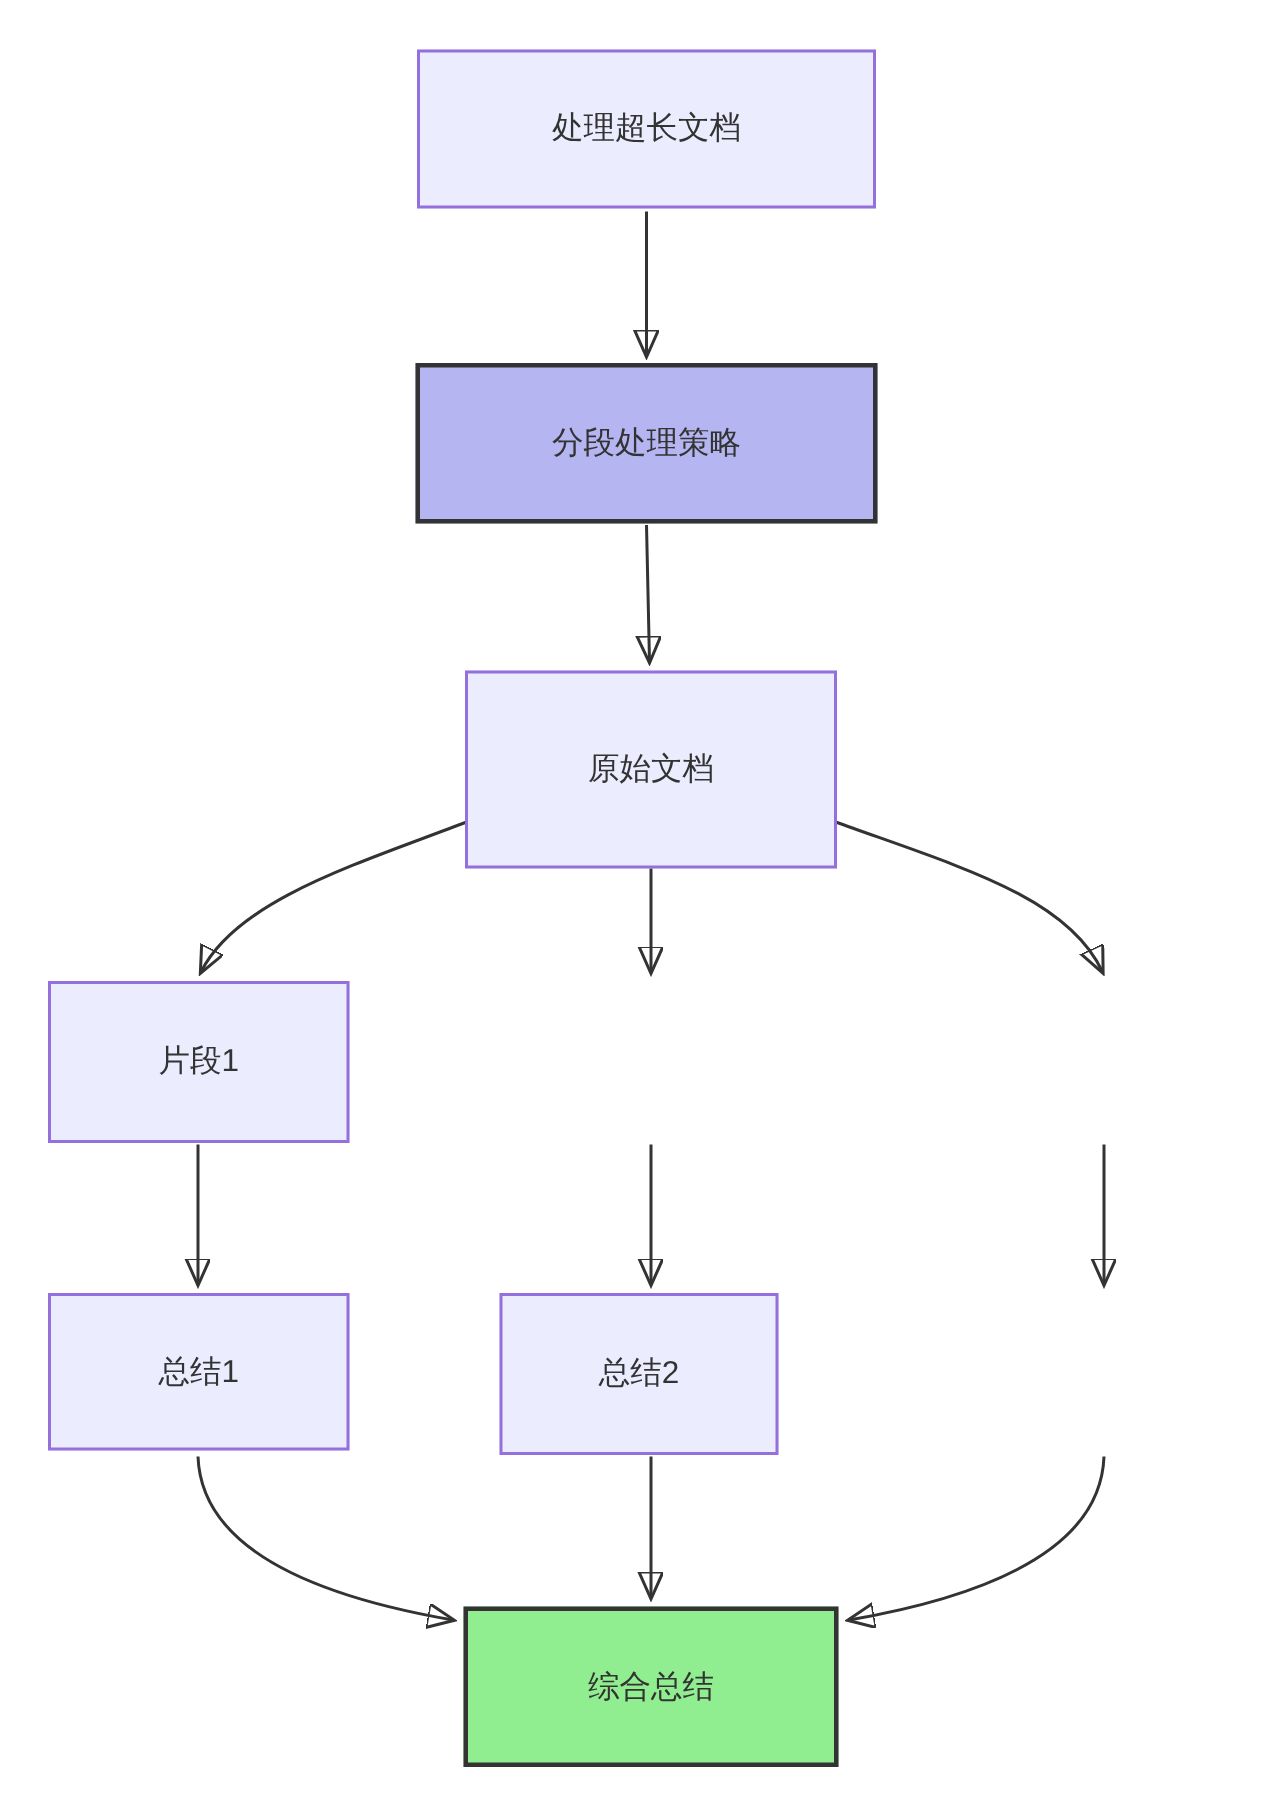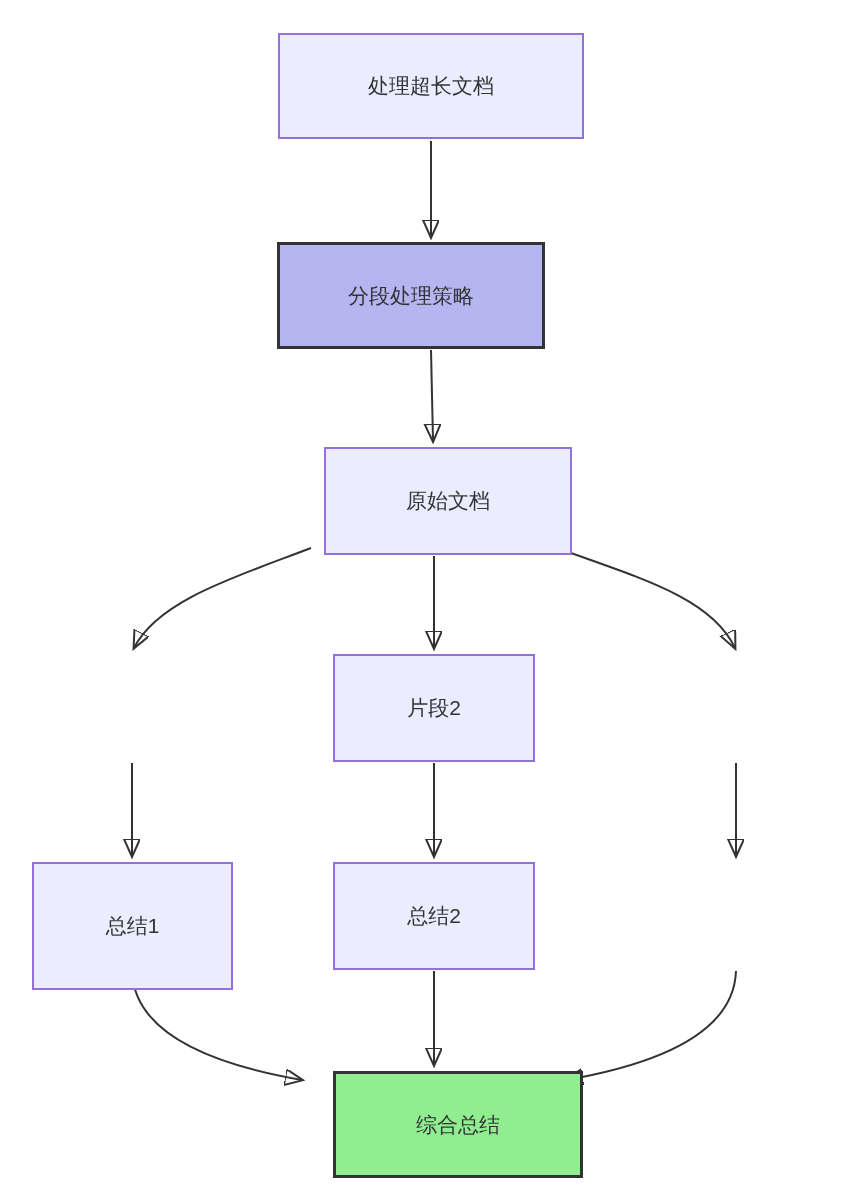--- a/index.html
+++ b/index.html
@@ -21,21 +21,20 @@
     background:var(--node-fill,#ECECFF);
     border:2px solid var(--node-border,#9370DB);
   }
   .node.highlight{
     background:var(--highlight-fill,#B5B5F2);
     border:3px solid var(--highlight-border,#333333);
   }
   .node.success{
     background:var(--success-fill,#90EE90);
     border:3px solid var(--success-border,#333333);
-    margin-left:24px;
   }
 </style>
 </head>
 <body>
 
 <div class="canvas">
 
   <svg class="edges" width="852" height="1196" viewBox="0 0 852 1196" xmlns="http://www.w3.org/2000/svg">
     <defs>
       <marker id="arrow" markerUnits="userSpaceOnUse" markerWidth="20" markerHeight="18" refX="17" refY="8" orient="auto">
@@ -52,39 +51,39 @@
     <path d="M736 763 L736 856" marker-end="url(#arrow)"></path>
     <path d="M132 971 C134 1028, 198 1062, 302 1080" marker-end="url(#arrow)"></path>
     <path d="M434 971 L434 1065" marker-end="url(#arrow)"></path>
     <path d="M736 971 C734 1028, 670 1062, 566 1080" marker-end="url(#arrow)"></path>
   </svg>
 
   <div class="node light" style="left:278px;top:33px;width:306px;height:106px">
     <span>处理超长文档</span>
   </div>
 
-  <div class="node highlight" style="left:277px;top:242px;width:268px;height:107px">
+  <div class="node highlight" style="left:277px;top:242px;width:308px;height:107px">
     <span>分段处理策略</span>
   </div>
 
-  <div class="node light" style="left:324px;top:447px;width:248px;height:108px">
+  <div class="node light" style="left:310px;top:447px;width:248px;height:132px">
     <span>原始文档</span>
   </div>
 
-
-  <div class="node light" style="left:333px;top:654px;width:202px;height:108px">
-    <span>片段2</span>
+  <div class="node light" style="left:32px;top:654px;width:201px;height:108px">
+    <span>片段1</span>
   </div>
 
 
-  <div class="node light" style="left:32px;top:862px;width:201px;height:128px">
+
+  <div class="node light" style="left:32px;top:862px;width:201px;height:105px">
     <span>总结1</span>
   </div>
 
-  <div class="node light" style="left:333px;top:862px;width:202px;height:108px">
+  <div class="node light" style="left:333px;top:862px;width:186px;height:108px">
     <span>总结2</span>
   </div>
 
 
   <div class="node success" style="left:309px;top:1071px;width:250px;height:107px">
     <span>综合总结</span>
   </div>
 
 </div>
 

